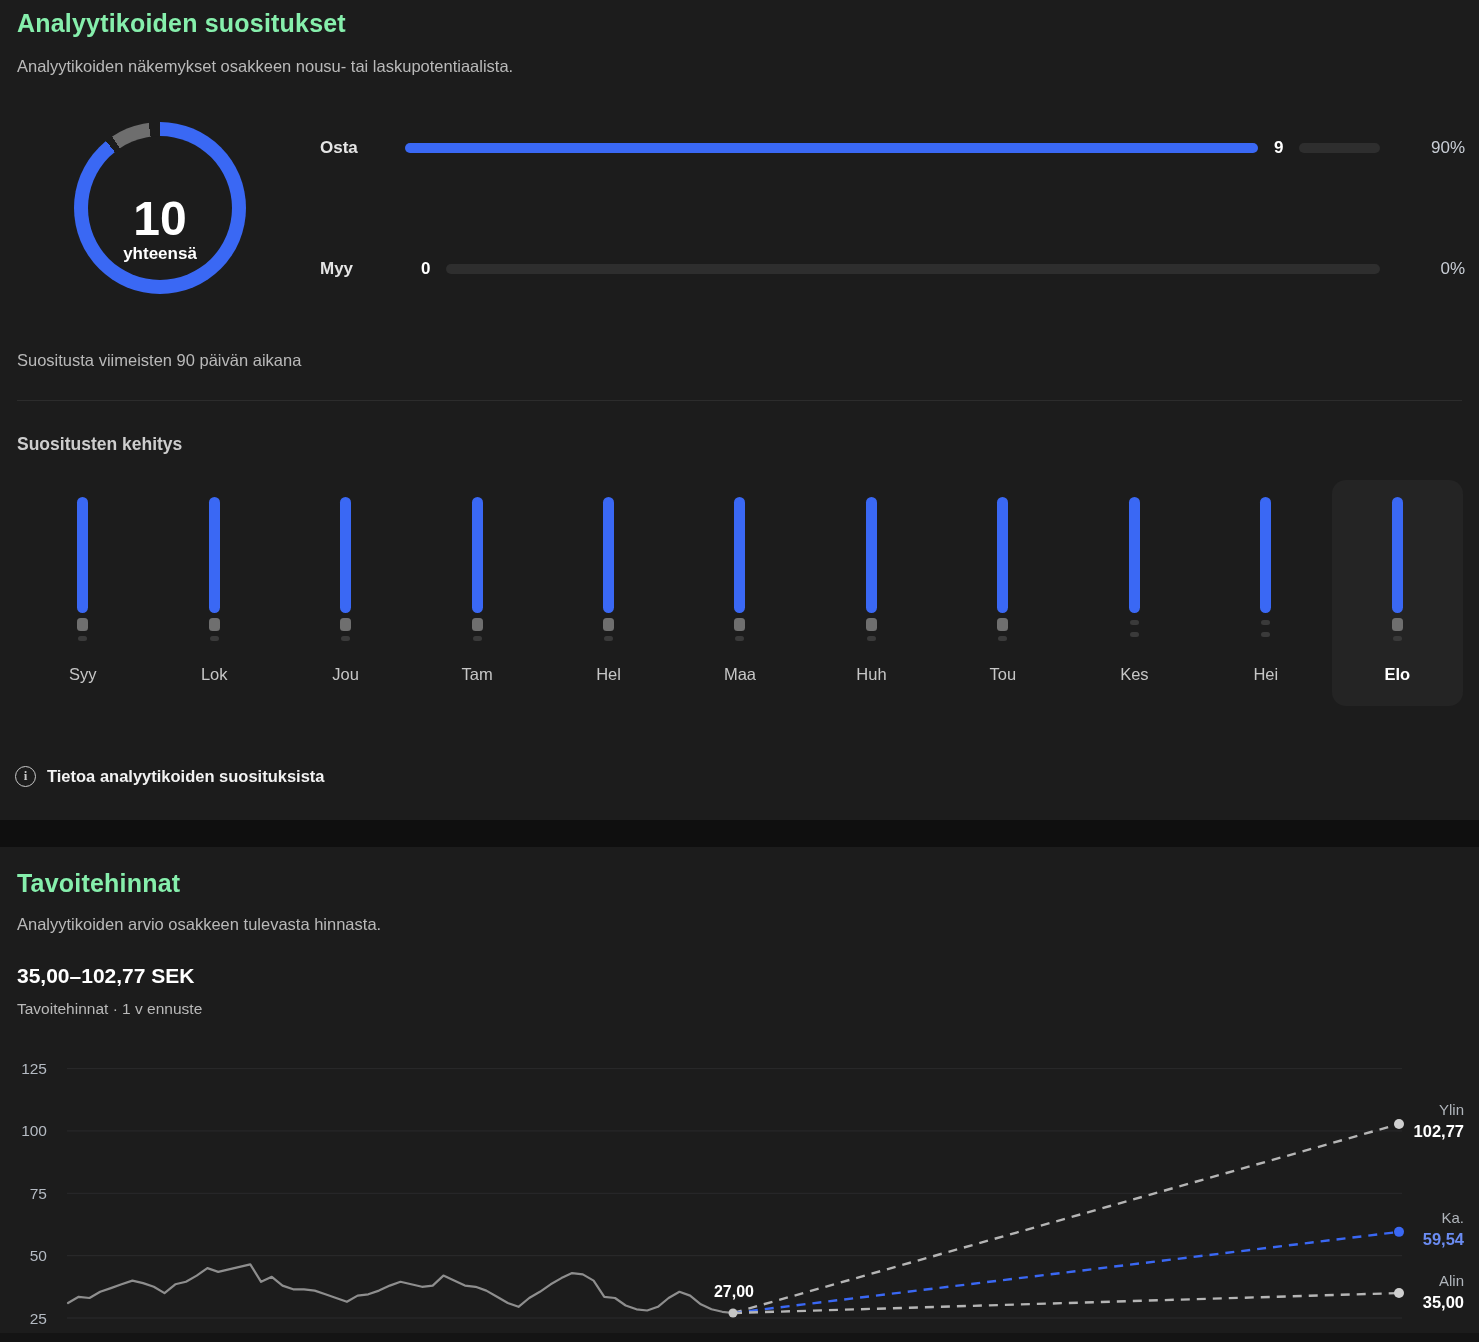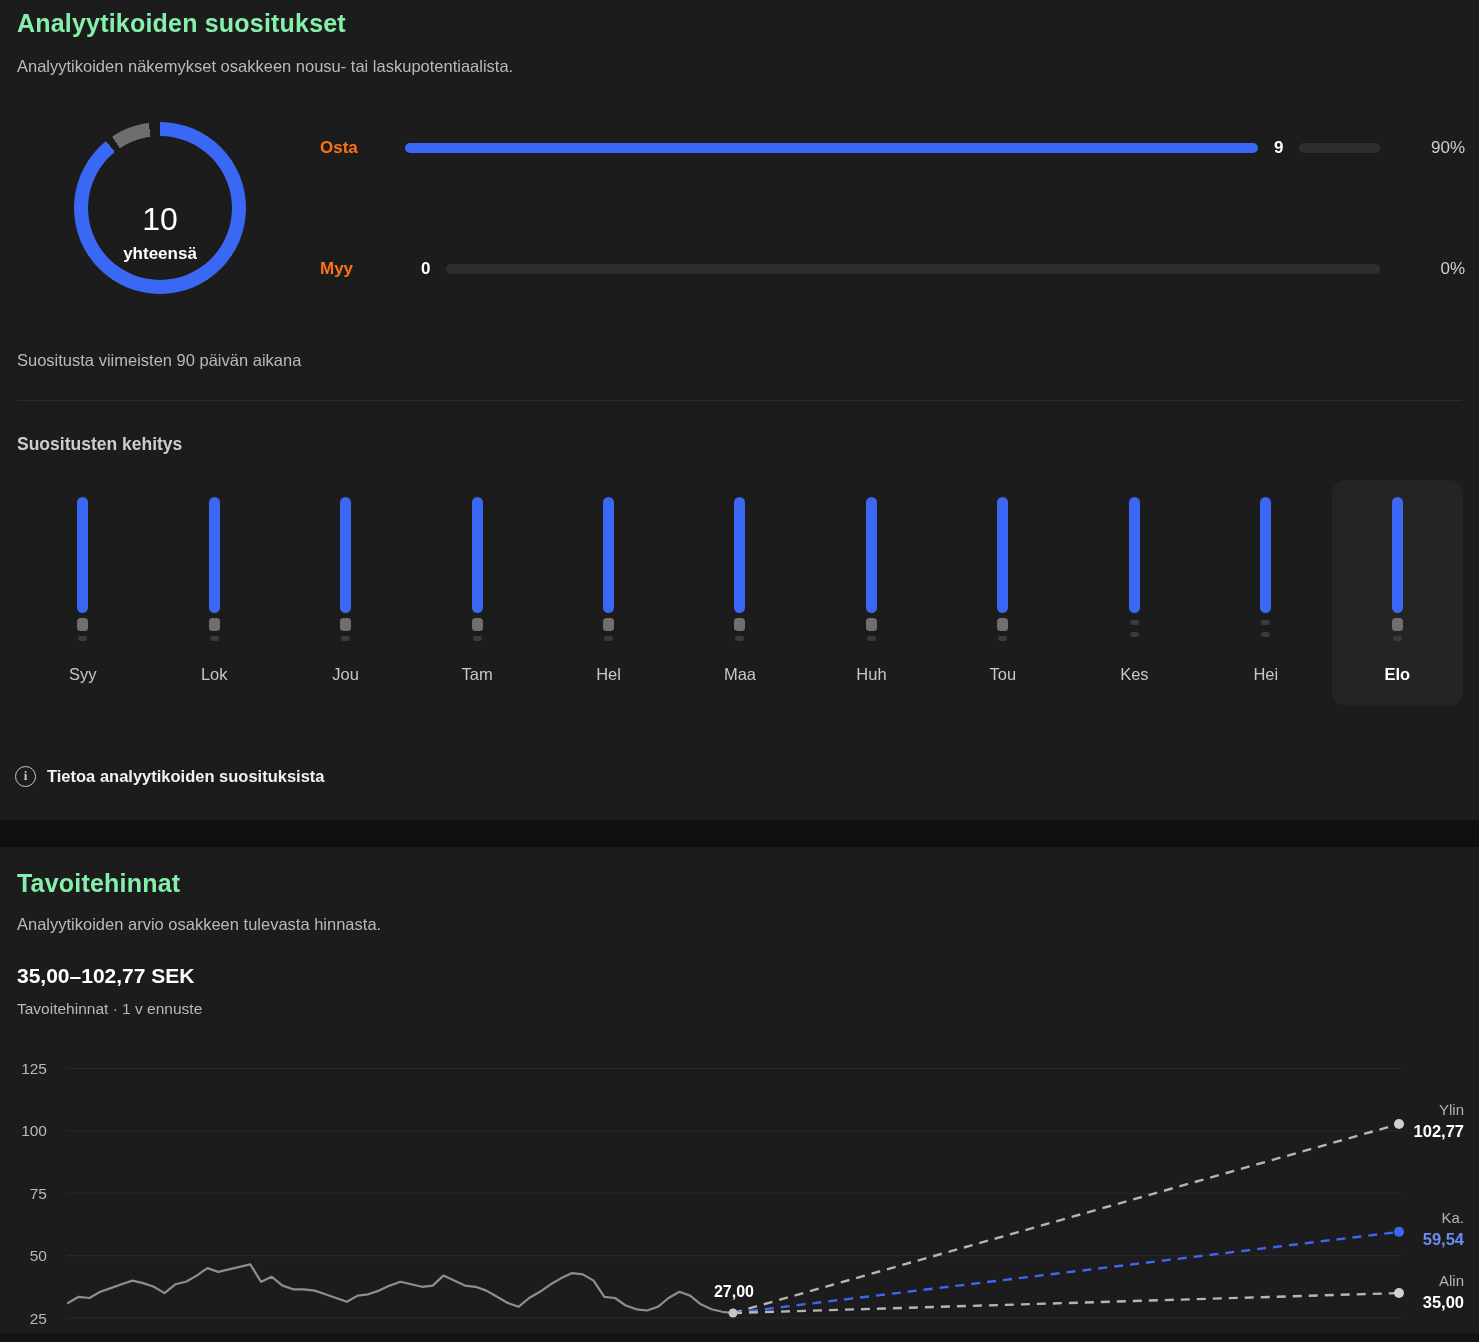--- a/index.html
+++ b/index.html
@@ -7,27 +7,27 @@
         font-family:"Liberation Sans","DejaVu Sans",sans-serif;color:#fff;}
   .abs{position:absolute;}
   .sec-title{left:17px;margin:0;font-size:25px;font-weight:700;letter-spacing:.2px;color:#86efac;}
   .sec-sub{left:17px;margin:0;font-size:16.5px;font-weight:400;color:#b9b9b9;}
 
   
   .donut{left:74px;top:122px;width:172px;height:172px;border-radius:50%;
          background:conic-gradient(#3a68f4 0% 89.2%, #1c1c1c 89.2% 90.6%, #6e6e6e 90.6% 97.9%, #1c1c1c 97.9% 100%);}
   .donut-hole{position:absolute;left:14px;top:14px;width:144px;height:144px;border-radius:50%;background:#1c1c1c;
               display:flex;flex-direction:column;align-items:center;justify-content:center;}
-  .donut-total{font-size:32px;font-weight:400;line-height:46px;margin-top:44px;}
+  .donut-total{font-size:48px;font-weight:700;line-height:46px;margin-top:44px;}
   .donut-total-label{font-size:17px;font-weight:700;margin-top:2px;}
 
   
   #rec-rows{left:320px;top:126px;width:1145px;height:170px;}
   .rec-row{position:absolute;left:0;right:0;height:22px;display:flex;align-items:center;}
-  .rec-label{width:85px;font-size:17px;font-weight:700;color:#f97316;flex:none;}
+  .rec-label{width:85px;font-size:17px;font-weight:700;color:#e5e5e5;flex:none;}
   .rec-zone{flex:1;display:flex;align-items:center;min-width:0;}
   .rec-fill{height:10px;border-radius:5px;flex:none;}
   .fill-blue{background:#3a68f4;}
   .fill-gray{background:#757575;}
   .rec-count{flex:none;margin:0 16px;font-size:17px;font-weight:700;color:#fff;}
   .rec-track{flex:1;height:10px;border-radius:5px;background:#2e2e2e;}
   .rec-pct{width:85px;flex:none;text-align:right;font-size:17px;color:#c9ced6;}
 
   .footnote{top:351px;}
   .divider{left:17px;top:400px;width:1445px;height:0;border-top:1px solid #2c2c2c;}

